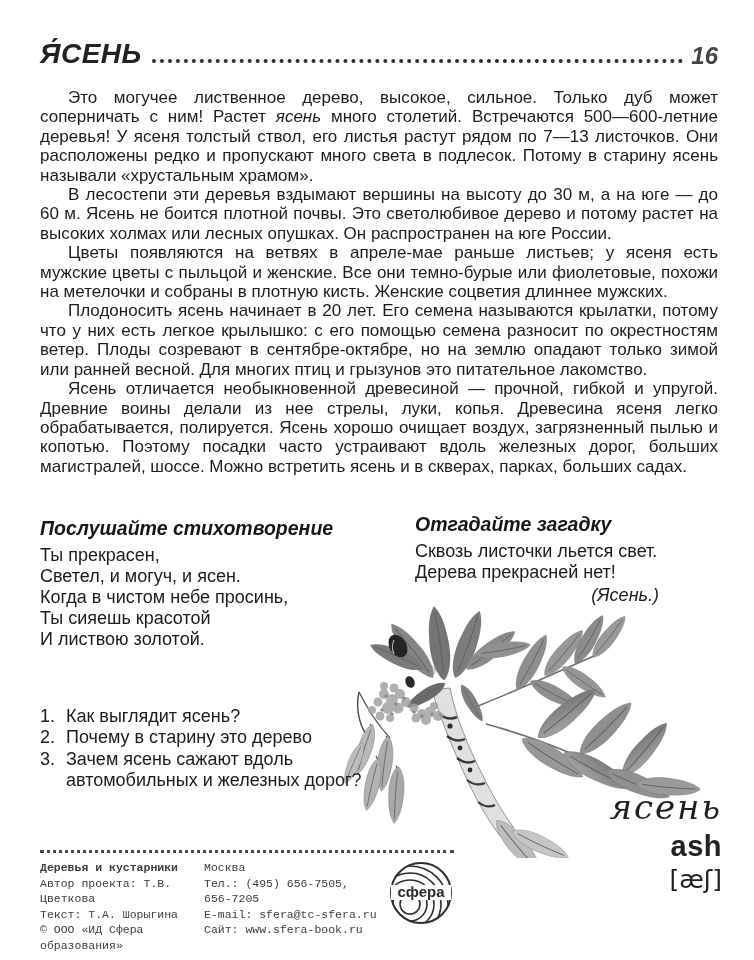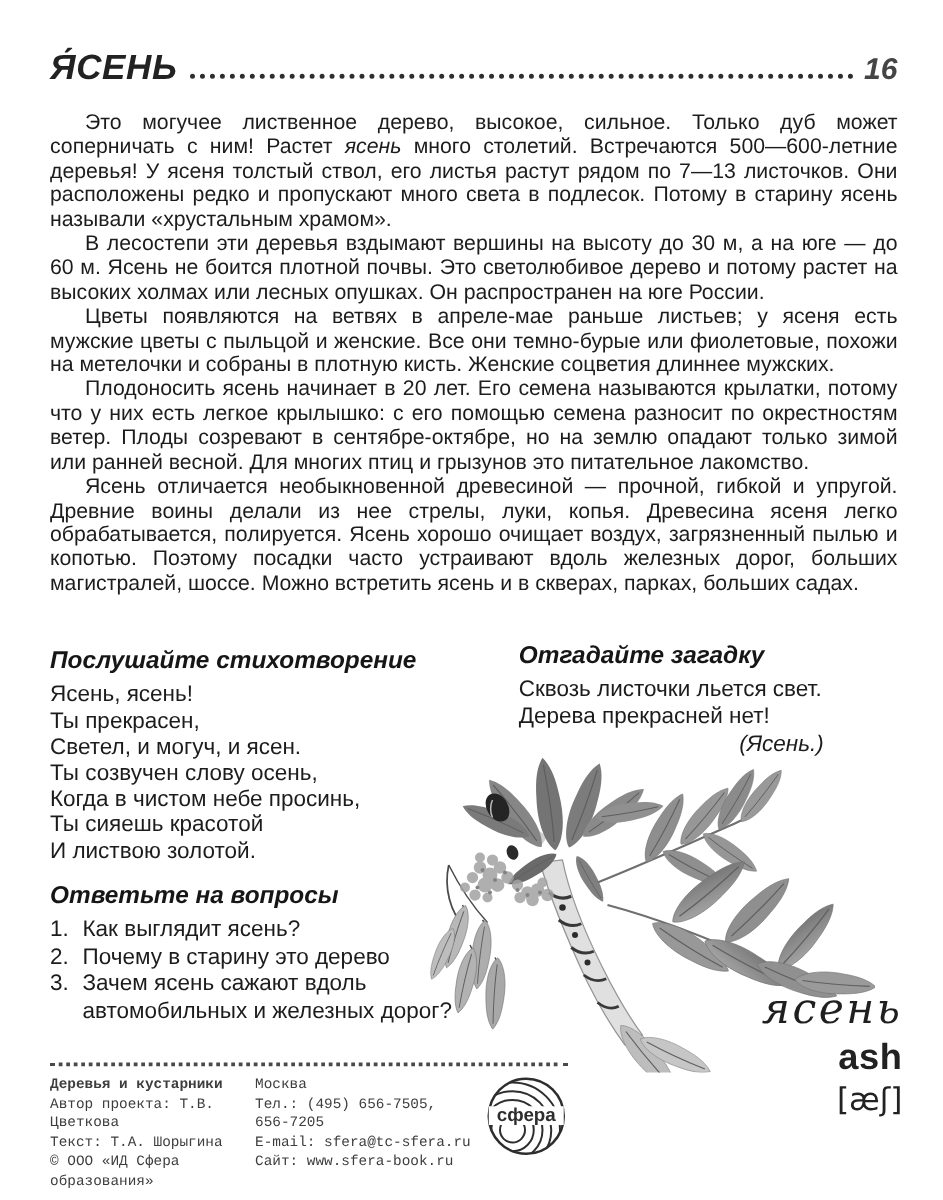--- a/index.html
+++ b/index.html
@@ -74,24 +74,22 @@
       <p class="para"><span>В лесостепи эти деревья вздымают вершины на высоту до 30 м, а на юге — до 60 м. Ясень не боится плотной почвы. Это светолюбивое дерево и потому растет на высоких холмах или лесных опушках. Он распространен на юге России.</span></p>
       <p class="para"><span>Цветы появляются на ветвях в апреле-мае раньше листьев; у ясеня есть мужские цветы с пыльцой и женские. Все они темно-бурые или фиолетовые, похожи на метелочки и собраны в плотную кисть. Женские соцветия длиннее мужских.</span></p>
       <p class="para"><span>Плодоносить ясень начинает в 20 лет. Его семена называются крылатки, потому что у них есть легкое крылышко: с его помощью семена разносит по окрестностям ветер. Плоды созревают в сентябре-октябре, но на землю опадают только зимой или ранней весной. Для многих птиц и грызунов это питательное лакомство.</span></p>
       <p class="para"><span>Ясень отличается необыкновенной древесиной — прочной, гибкой и упругой. Древние воины делали из нее стрелы, луки, копья. Древесина ясеня легко обрабатывается, полируется. Ясень хорошо очищает воздух, загрязненный пылью и копотью. Поэтому посадки часто устраивают вдоль железных дорог, больших магистралей, шоссе. Можно встретить ясень и в скверах, парках, больших садах.</span></p>
     </div>
 
 
   <div class="poem">
     <div class="section-heading">Послушайте стихотворение</div>
     <div id="poem-lines">
-        <div class="line">Ясень, ясень!</div>
         <div class="line">Ты прекрасен,</div>
         <div class="line">Светел, и могуч, и ясен.</div>
-        <div class="line">Ты созвучен слову осень,</div>
         <div class="line">Когда в чистом небе просинь,</div>
         <div class="line">Ты сияешь красотой</div>
         <div class="line">И листвою золотой.</div>
       </div>
   </div>
 
   <div class="riddle">
     <div class="section-heading">Отгадайте загадку</div>
     <div id="riddle-lines">
         <div class="line">Сквозь листочки льется свет.</div>
@@ -205,21 +203,20 @@
       <use href="#lf" transform="translate(312,194) rotate(95) scale(1.0)" fill="#9a9a9a"></use>
     </g>
 
     <g stroke="#8a8a8a" stroke-width="0.5">
       <use href="#lf" transform="translate(172,232) rotate(140) scale(1.05)" fill="#bdbdbd"></use>
       <use href="#lf" transform="translate(188,242) rotate(115) scale(0.95)" fill="#c6c6c6"></use>
     </g>
   </svg>
 
   <div class="questions">
-    <div class="section-heading">Ответьте на вопросы</div>
     <div id="questions-list">
         <div class="q-item">
           <span class="q-num">1.</span>
           <div class="q-lines">
             <div>Как выглядит ясень?</div>
           </div>
         </div>
         <div class="q-item">
           <span class="q-num">2.</span>
           <div class="q-lines">

